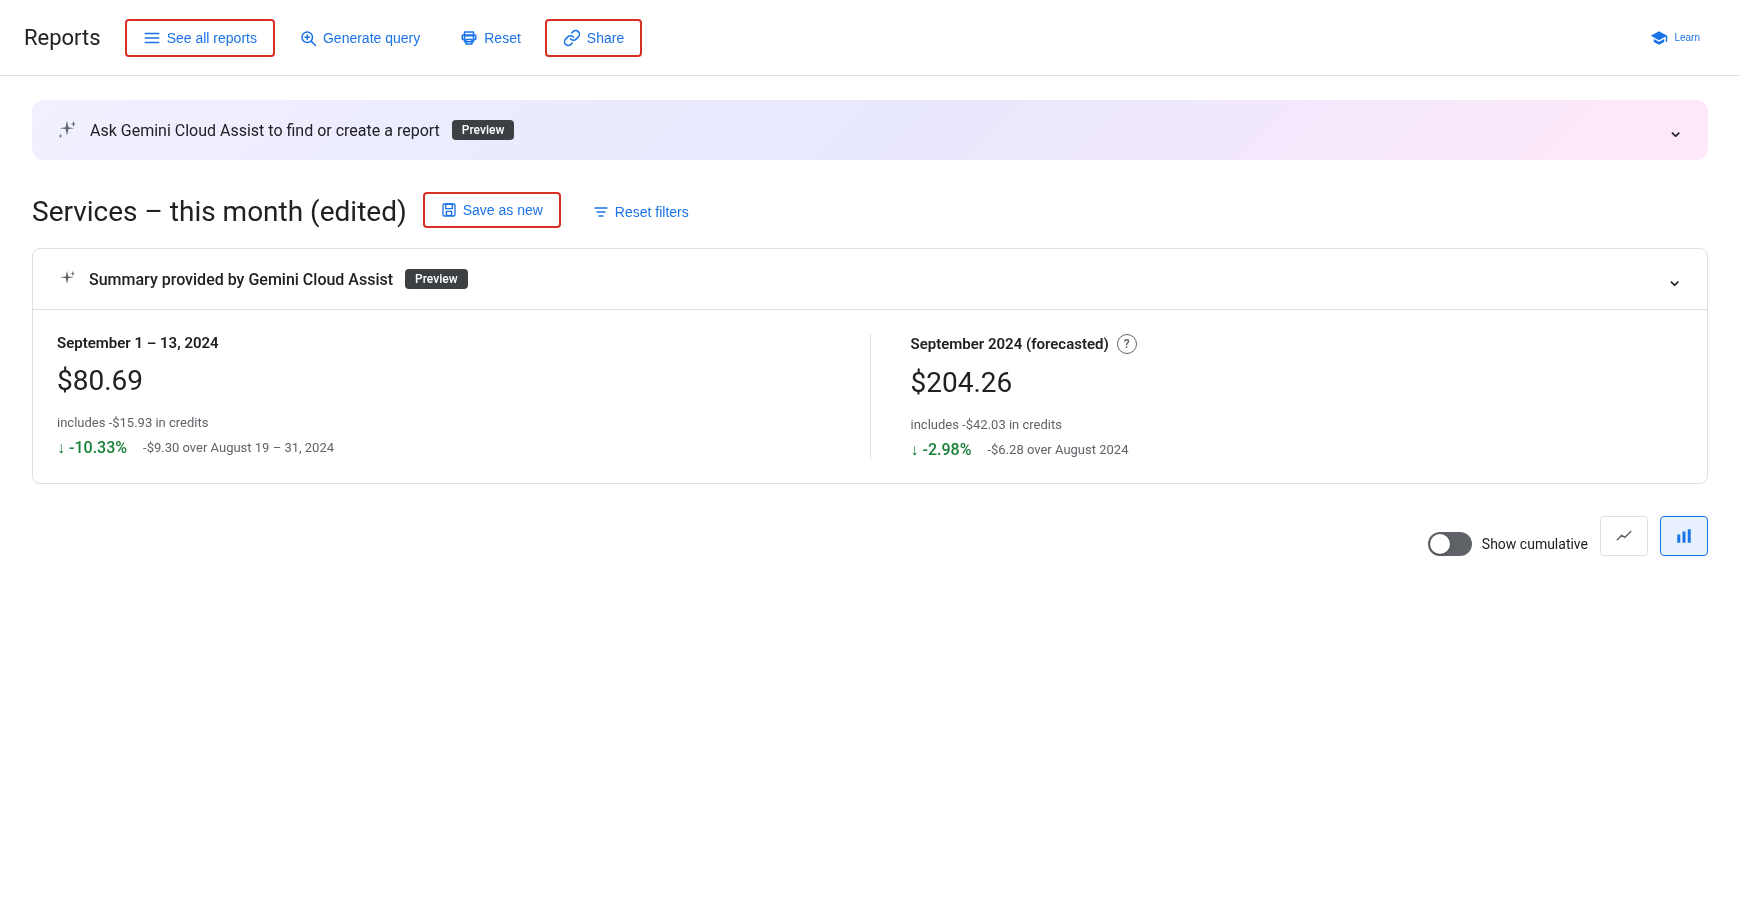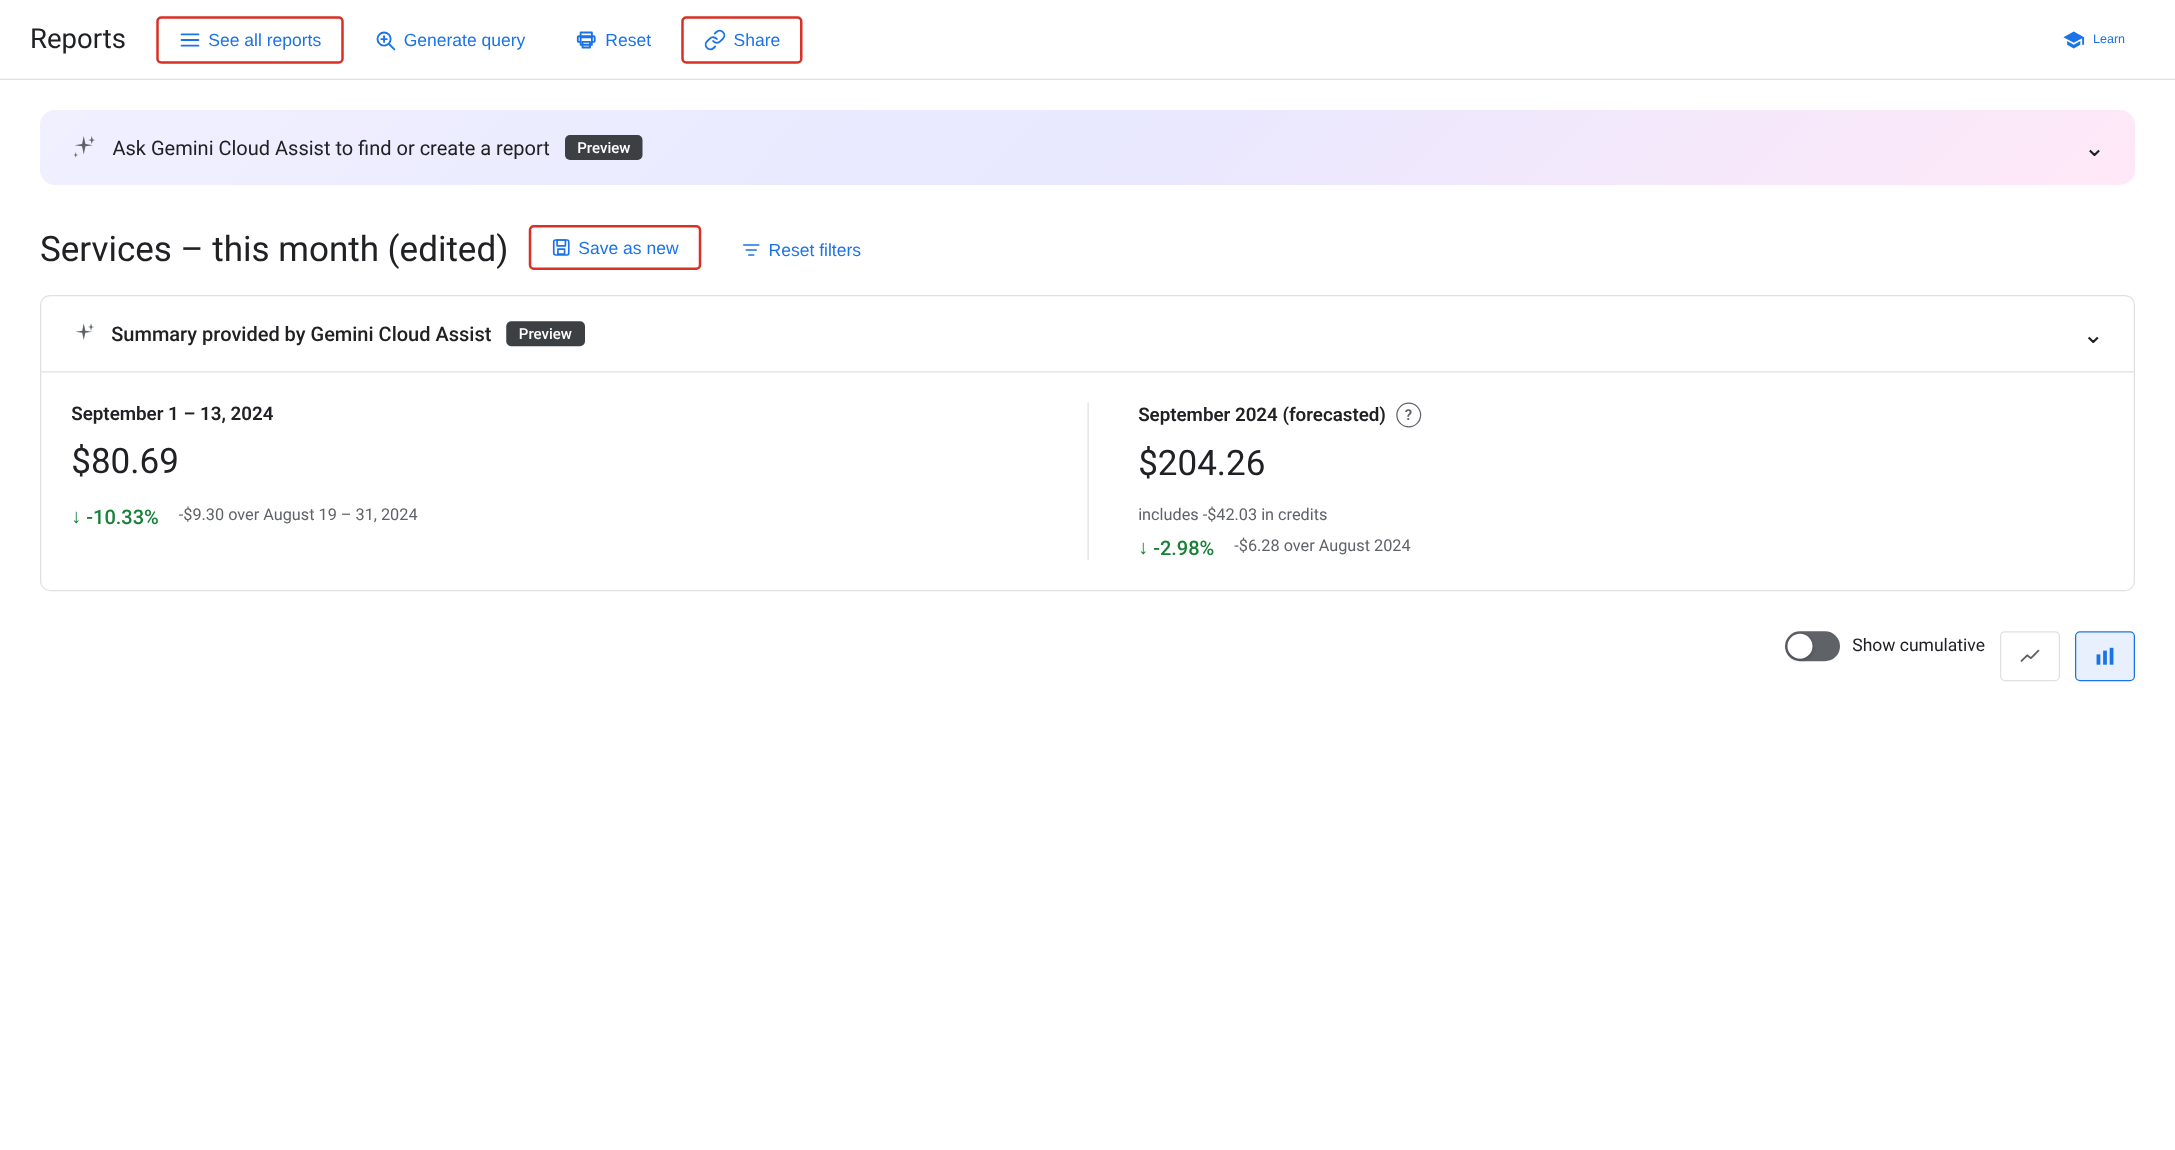--- a/index.html
+++ b/index.html
@@ -8,21 +8,21 @@
       background: #fff;
       color: #202124;
       font-size: 14px;
     }
 
     
     .top-nav {
       display: flex;
       align-items: center;
       padding: 0 24px;
-      height: 64px;
+      height: 76px;
       border-bottom: 1px solid #e0e0e0;
       gap: 8px;
     }
     .nav-title {
       font-size: 22px;
       font-weight: 400;
       color: #202124;
       margin-right: 16px;
     }
     .nav-btn {
@@ -223,21 +223,21 @@
       margin-top: 2px;
     }
     .down-arrow {
       color: #188038;
       font-size: 16px;
     }
 
     
     .bottom-controls {
       display: flex;
-      align-items: flex-start;
+      align-items: flex-end;
       justify-content: flex-end;
       gap: 12px;
       padding: 8px 0;
     }
     .show-cumulative {
       display: flex;
       align-items: center;
       gap: 10px;
       font-size: 14px;
       color: #202124;
@@ -386,20 +386,21 @@
         <span class="preview-badge">Preview</span>
       </div>
       <span class="chevron-icon">⌄</span>
     </div>
 
     <div class="summary-card-body">
 
       <div class="summary-section">
         <div class="summary-period">September 1 – 13, 2024</div>
         <div class="summary-amount">$80.69</div>
+        <div class="summary-credits">includes -$15.93 in credits</div>
         <div class="summary-change-row">
           <div>
             <div class="change-pct">
               <span class="down-arrow">↓</span>
               <span>-10.33%</span>
             </div>
           </div>
           <div>
             <div class="change-detail">-$9.30 over August 19 – 31, 2024</div>
           </div>

